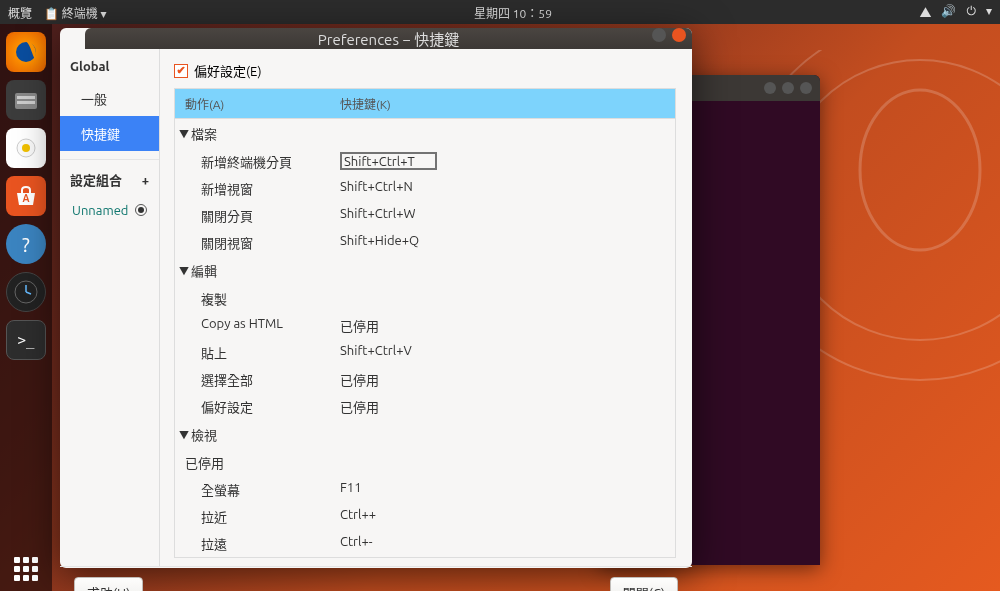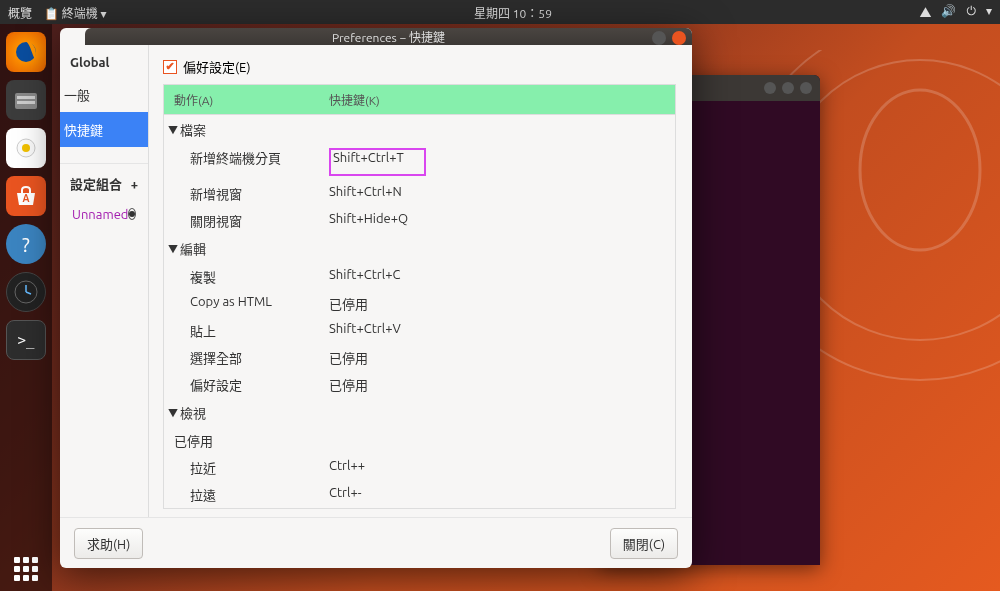--- a/index.html
+++ b/index.html
@@ -21,58 +21,58 @@
   .launcher-item.clock { background: #222; border-radius: 50%; border: 1px solid #444; }
   .launcher-item.terminal { background: #2d2d2d; border: 1px solid #555; font-family: monospace; font-size: 14px; }
   .launcher-apps { position: absolute; bottom: 10px; display: grid; grid-template-columns: repeat(3,6px); gap: 3px; }
   .launcher-apps span { width: 6px; height: 6px; background: #fff; border-radius: 1px; }
   
   .bg-terminal { position: absolute; left: 600px; top: 75px; width: 220px; height: 490px; background: #300a24; border-radius: 6px 6px 0 0; box-shadow: 0 4px 20px rgba(0,0,0,0.5); }
   .bg-terminal-bar { height: 26px; background: #3c3835; border-radius: 6px 6px 0 0; display: flex; align-items: center; justify-content: flex-end; padding: 0 8px; gap: 6px; }
   .bg-terminal-bar span { width: 12px; height: 12px; border-radius: 50%; background: #555; }
   
   .pref-window { position: absolute; left: 60px; top: 28px; width: 632px; height: 540px; background: #f7f6f5; border-radius: 6px; box-shadow: 0 8px 40px rgba(0,0,0,0.6); display: flex; flex-direction: column; }
-  .pref-titlebar { height: 28px; background: linear-gradient(#4a4541, #3c3835); border-radius: 6px 6px 0 0; display: flex; align-items: flex-end; color: #dcdcdc; font-size: 12px; position: relative; margin-left: 25px; }
+  .pref-titlebar { height: 28px; background: linear-gradient(#4a4541, #3c3835); border-radius: 6px 6px 0 0; display: flex; align-items: flex-start; color: #dcdcdc; font-size: 15px; position: relative; margin-left: 25px; }
   .pref-title { flex: 1; text-align: center; }
   .pref-titlebar-btns { position: absolute; right: 6px; display: flex; gap: 6px; }
   .pref-titlebar-btns span { width: 14px; height: 14px; border-radius: 50%; background: #555; }
   .pref-titlebar-btns span.close { background: #e95420; }
   
   .pref-body { flex: 1; display: flex; flex-direction: column; }
   .pref-main { flex: 1; display: flex; min-height: 0; }
   
-  .sidebar { width: 89px; border-right: 1px solid #ddd; display: flex; flex-direction: column; font-size: 13px; }
+  .sidebar { width: 100px; border-right: 1px solid #ddd; display: flex; flex-direction: column; font-size: 13px; }
   .sidebar-header { padding: 10px 10px 8px; font-weight: bold; color: #333; }
-  .sidebar-item { padding: 8px 4px; cursor: pointer; color: #333; }
+  .sidebar-item { padding: 8px 21px; cursor: pointer; color: #333; }
   .sidebar-item.active { background: #3b82f6; color: #fff; }
-  .sidebar-header2 { padding: 10px 10px 6px; font-weight: bold; color: #333; display: flex; justify-content: space-between; align-items: center; border-top: 1px solid #e5e5e5; margin-top: 16px; }
-  .sidebar-profile { padding: 8px 12px; color: #a21caf; display: flex; justify-content: space-between; align-items: center; }
+  .sidebar-header2 { padding: 10px 10px 6px; font-weight: bold; color: #333; display: flex; justify-content: space-between; align-items: center; border-top: 1px solid #e5e5e5; margin-top: 8px; }
+  .sidebar-profile { padding: 8px 12px; color: #0f766e; display: flex; justify-content: space-between; align-items: center; }
   .radio { width: 12px; height: 12px; border-radius: 50%; border: 1px solid #555; display: inline-flex; align-items: center; justify-content: center; }
   .radio::after { content: ""; width: 6px; height: 6px; border-radius: 50%; background: #333; }
   
   .content { flex: 1; display: flex; flex-direction: column; padding: 8px 16px 8px 14px; min-height: 0; }
   .enable-row { display: flex; align-items: center; gap: 6px; font-size: 13px; padding: 4px 0 8px; }
   .checkbox { width: 14px; height: 14px; border: 1px solid #e95420; background: #fff; display: inline-flex; align-items: center; justify-content: center; color: #e95420; font-size: 11px; font-weight: bold; }
   
   .table-wrapper { flex: 1; border: 1px solid #ddd; overflow: hidden; display: flex; flex-direction: column; min-height: 0; }
-  .table-header { display: flex; border-bottom: 1px solid #ddd; background: #86efac; font-size: 12px; color: #555; align-items: flex-end; }
+  .table-header { display: flex; border-bottom: 1px solid #ddd; background: #7dd3fc; font-size: 12px; color: #555; align-items: flex-end; }
   .table-header > div { padding: 6px 10px; }
   .col-action { width: 155px; }
   .col-key { flex: 1; }
   
   .table-body { flex: 1; overflow-y: auto; font-size: 13px; color: #333; position: relative; }
   .table-body::-webkit-scrollbar { width: 10px; }
   .table-body::-webkit-scrollbar-track { background: #f0efee; }
   .table-body::-webkit-scrollbar-thumb { background: #e58e6e; border-radius: 5px; }
   .group-row { padding: 5px 4px; font-weight: normal; display: flex; align-items: center; gap: 2px; }
   .group-row .arrow { font-size: 10px; }
   .item-row { display: flex; }
   .item-row .action { padding: 4px 0 4px 26px; width: 155px; }
   .item-row .shortcut { padding: 4px 10px; flex: 1; }
-  .item-row.highlighted .shortcut span { border: 2px solid #d946ef; padding: 0 20px 10px 2px; display: inline-block; }
+  .item-row.highlighted .shortcut span { border: 2px solid #737373; padding: 0 20px 0 2px; display: inline-block; }
   
   .pref-footer { padding: 10px 14px; display: flex; justify-content: space-between; border-top: 1px solid #e5e5e5; }
   .btn { border: 1px solid #c0bcb8; background: linear-gradient(#fdfdfc, #ecebe9); padding: 5px 12px; border-radius: 4px; font-size: 13px; cursor: pointer; color: #333; }
   
   .desktop-curve { position: absolute; right: 0; top: 50px; width: 340px; height: 450px; opacity: 0.18; }
 </style>
 </head>
 <body>
 
 <svg class="desktop-curve" viewBox="0 0 340 450">
@@ -189,47 +189,54 @@
               <div class="group-row"><span class="arrow">▼</span> 檔案</div>
               <div class="item-row highlighted">
                 <div class="action">新增終端機分頁</div>
                 <div class="shortcut"><span>Shift+Ctrl+T</span></div>
               </div>
               <div class="item-row">
                 <div class="action">新增視窗</div>
                 <div class="shortcut"><span>Shift+Ctrl+N</span></div>
               </div>
               <div class="item-row">
+                <div class="action">關閉分頁</div>
+                <div class="shortcut"><span>Shift+Ctrl+W</span></div>
+              </div>
+              <div class="item-row">
                 <div class="action">關閉視窗</div>
                 <div class="shortcut"><span>Shift+Hide+Q</span></div>
               </div>
               <div class="group-row"><span class="arrow">▼</span> 編輯</div>
               <div class="item-row">
                 <div class="action">複製</div>
-                <div class="shortcut"><span>Shift+Ctrl+C</span></div>
               </div>
               <div class="item-row">
                 <div class="action">Copy as HTML</div>
                 <div class="shortcut"><span>已停用</span></div>
               </div>
               <div class="item-row">
                 <div class="action">貼上</div>
                 <div class="shortcut"><span>Shift+Ctrl+V</span></div>
               </div>
               <div class="item-row">
                 <div class="action">選擇全部</div>
                 <div class="shortcut"><span>已停用</span></div>
               </div>
               <div class="item-row">
                 <div class="action">偏好設定</div>
                 <div class="shortcut"><span>已停用</span></div>
               </div>
               <div class="group-row"><span class="arrow">▼</span> 檢視</div>
               <div class="item-row">
                 <div class="shortcut"><span>已停用</span></div>
+              </div>
+              <div class="item-row">
+                <div class="action">全螢幕</div>
+                <div class="shortcut"><span>F11</span></div>
               </div>
               <div class="item-row">
                 <div class="action">拉近</div>
                 <div class="shortcut"><span>Ctrl++</span></div>
               </div>
               <div class="item-row">
                 <div class="action">拉遠</div>
                 <div class="shortcut"><span>Ctrl+-</span></div>
               </div>
             </div>

